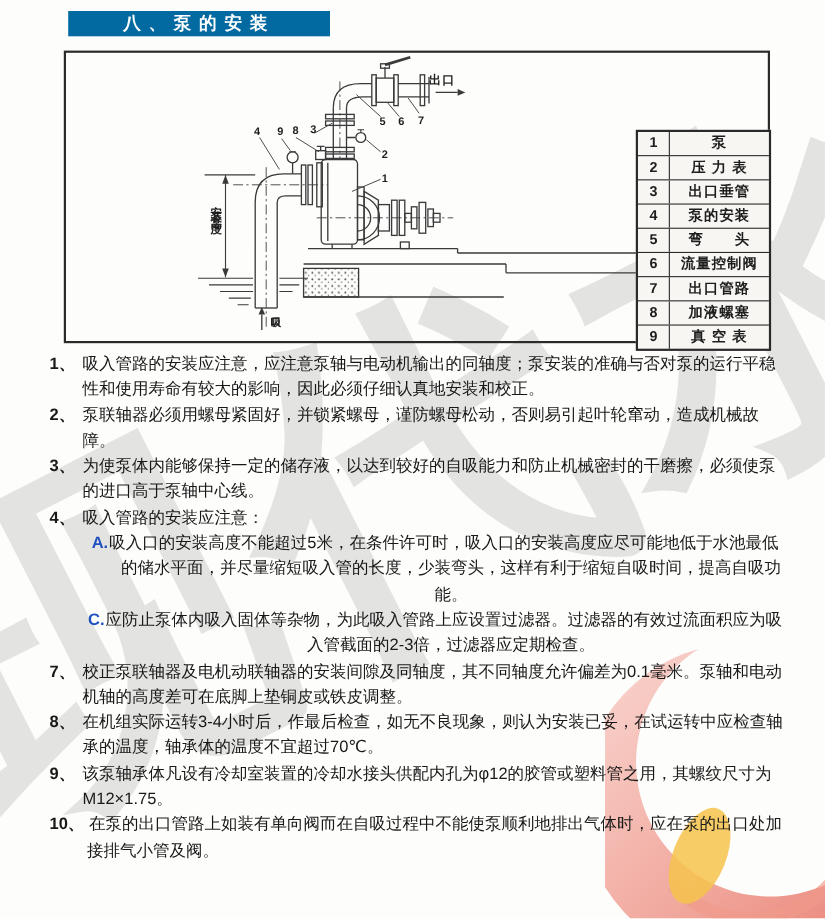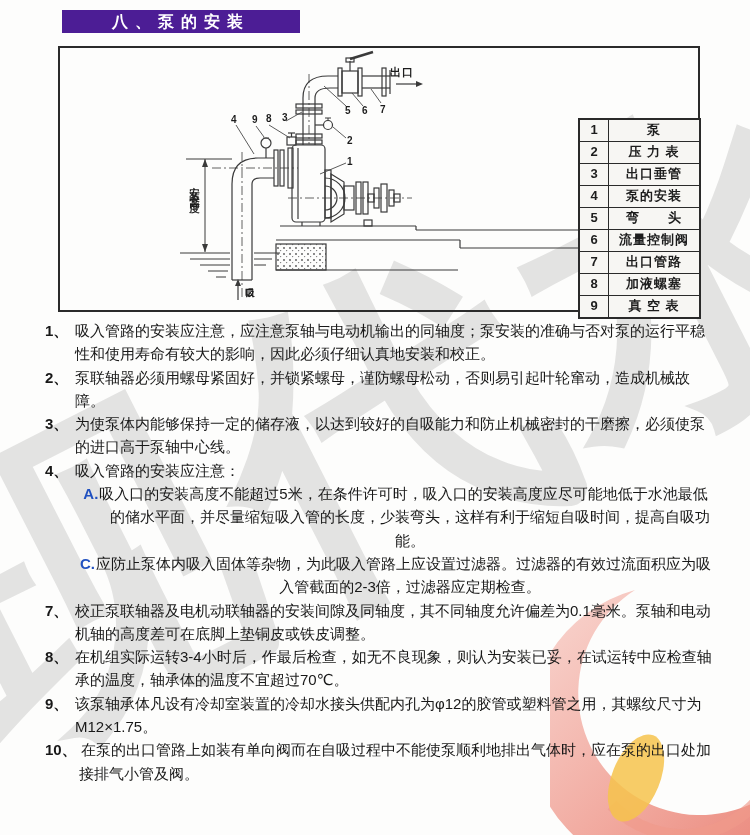--- a/index.html
+++ b/index.html
@@ -13,30 +13,30 @@
     color:rgba(125,125,125,0.20);letter-spacing:12px;
     transform:rotate(-27deg);transform-origin:0 50%;
     pointer-events:none;user-select:none;
   }
   .logo{position:absolute;right:-70px;bottom:-55px;width:270px;height:330px;z-index:0;}
 
   .content{position:absolute;inset:0;z-index:1;}
 
   .title-bar{
     position:absolute;left:62px;top:10px;width:238px;height:23px;
-    background:#4c1d95;color:#ffffff;text-align:center;
+    background:#0369a1;color:#ffffff;text-align:center;
     font-size:16px;font-weight:bold;letter-spacing:7px;line-height:23px;
   }
 
   .diagram-box{
     position:absolute;left:58px;top:46px;width:638px;height:262px;
     border:2px solid #2b2b2b;background:transparent;
   }
   .diagram-box svg{position:absolute;left:0;top:0;}
-  .dlabel{position:absolute;color:#1d1d1d;font-weight:bold;}
+  .dlabel{position:absolute;color:#1d1d1d;font-weight:bold;font-family:Liberation Mono, monospace;}
   .lbl-outlet{left:330px;top:17px;font-size:11px;letter-spacing:1px;}
   .lbl-height{left:128px;top:130px;font-size:10.5px;writing-mode:vertical-rl;text-orientation:upright;letter-spacing:5px;}
   .lbl-suction{left:183px;top:233px;font-size:9.5px;writing-mode:vertical-rl;text-orientation:upright;letter-spacing:1px;}
 
   .parts{
     position:absolute;left:518px;top:70px;width:119px;
     border:2px solid #2a2a2a;background:#f7f6f3;
   }
   .prow{display:flex;height:21px;border-top:1.5px solid #2a2a2a;
     font-size:13px;font-weight:bold;line-height:20px;color:#1d1d1d;}

